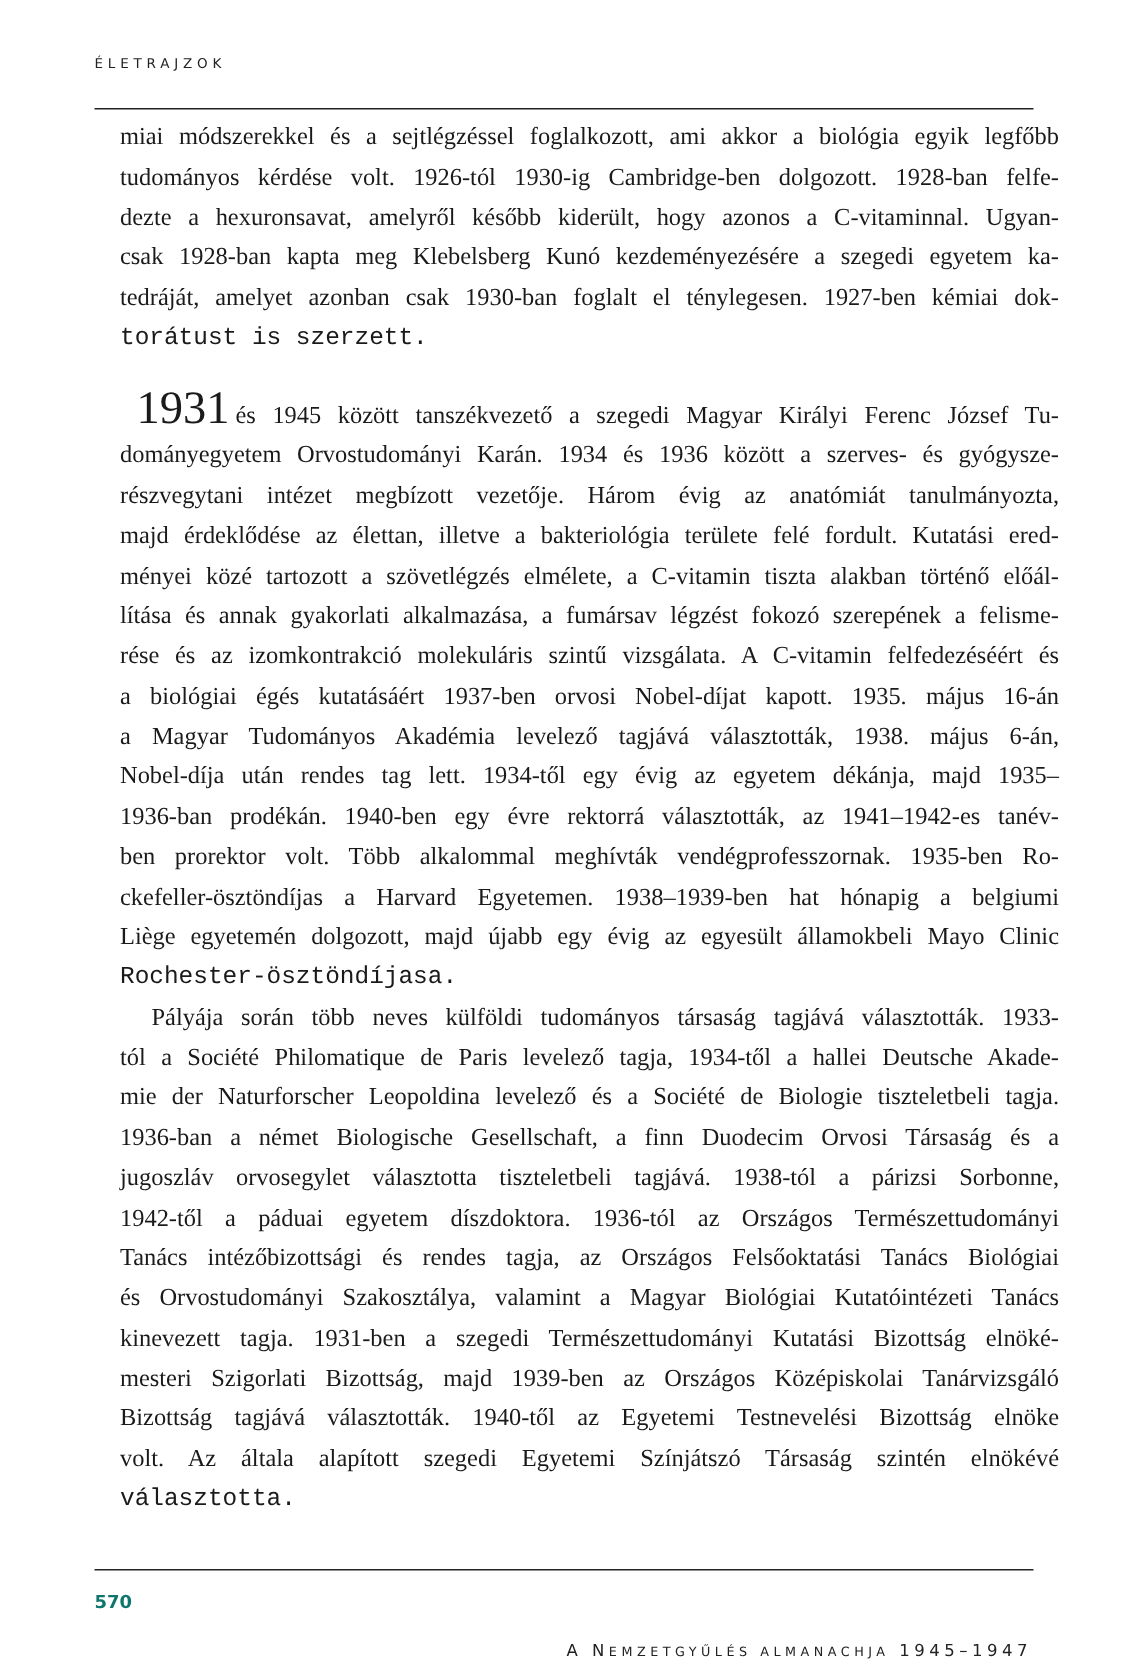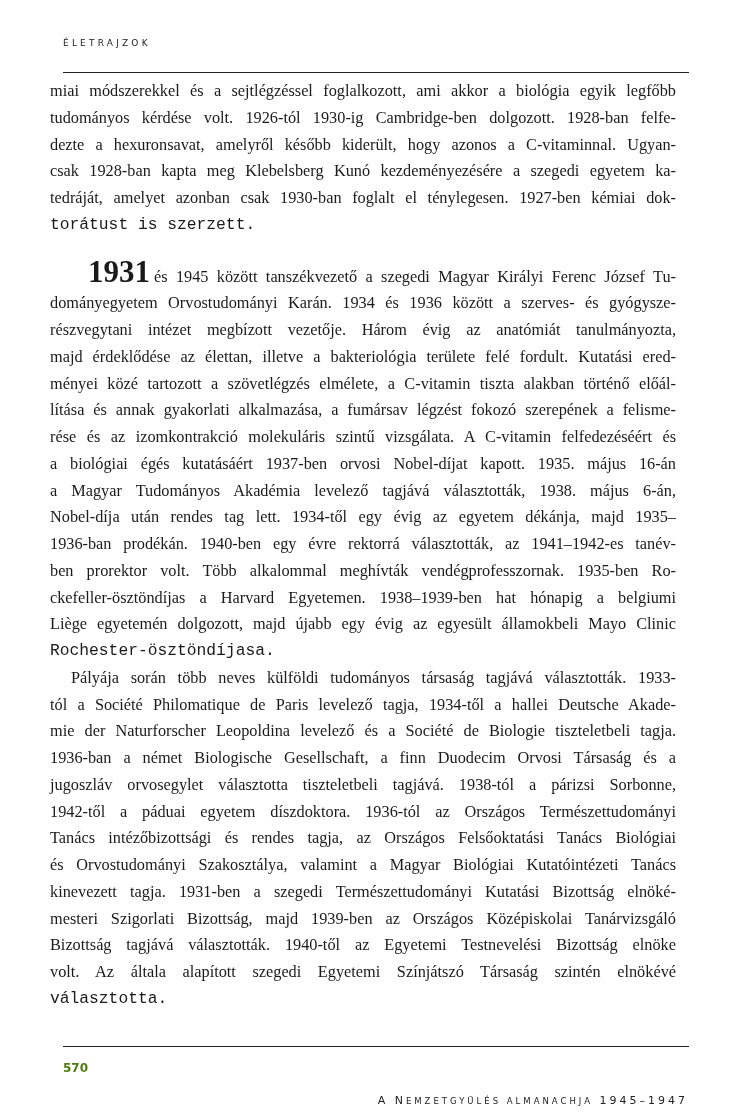--- a/index.html
+++ b/index.html
@@ -5,35 +5,35 @@
   html, body { margin: 0; padding: 0; background: #ffffff; }
   body { width: 750px; height: 1112px; position: relative; overflow: hidden; color: #1a1a1a; }
   .running-head {
     position: absolute; left: 63px; top: 38px;
     font-family: "DejaVu Sans", sans-serif; font-size: 9px; letter-spacing: 3.2px; color: #222;
   }
   .rule { position: absolute; left: 63px; width: 626px; height: 1px; background: #222; }
   .rule.top { top: 72px; }
   .rule.bottom { top: 1046px; }
   .body-text {
-    position: absolute; left: 50px; top: 78px; width: 626px;
+    position: absolute; left: 80px; top: 78px; width: 626px;
     font-family: "Liberation Serif", serif; font-size: 16.3px; line-height: 26.75px;
     text-align: justify; hyphens: manual;
   }
   .body-text p { margin: 0; text-align: justify; }
   .body-text p.gap { margin-top: 23px; }
   .lead-year {
-    font-family: "Liberation Serif", serif; font-weight: bold; font-size: 31px; line-height: 20px;
-    margin-left: 38px; margin-right: 4px;
+    font-family: "Liberation Serif", serif; font-weight: normal; font-size: 31px; line-height: 20px;
+    margin-left: 11px; margin-right: 4px;
   }
   .line { display: block; text-align: justify; text-align-last: justify; white-space: nowrap; }
   .line.last { text-align-last: left; font-family: Liberation Mono, monospace; }
   .folio {
     position: absolute; left: 63px; top: 1061px;
-    font-family: "DejaVu Sans", sans-serif; font-size: 12px; font-weight: bold; color: #4d7c0f;
+    font-family: "DejaVu Sans", sans-serif; font-size: 12px; font-weight: bold; color: #0f766e;
   }
   .footer-title {
     position: absolute; right: 62px; top: 1060px;
     font-family: "DejaVu Sans", sans-serif; font-size: 11px; letter-spacing: 3px; color: #222; margin-top: 34px;
   }
   .footer-title .sc { font-size: 8.5px; }
 </style>
 </head>
 <body>
 

